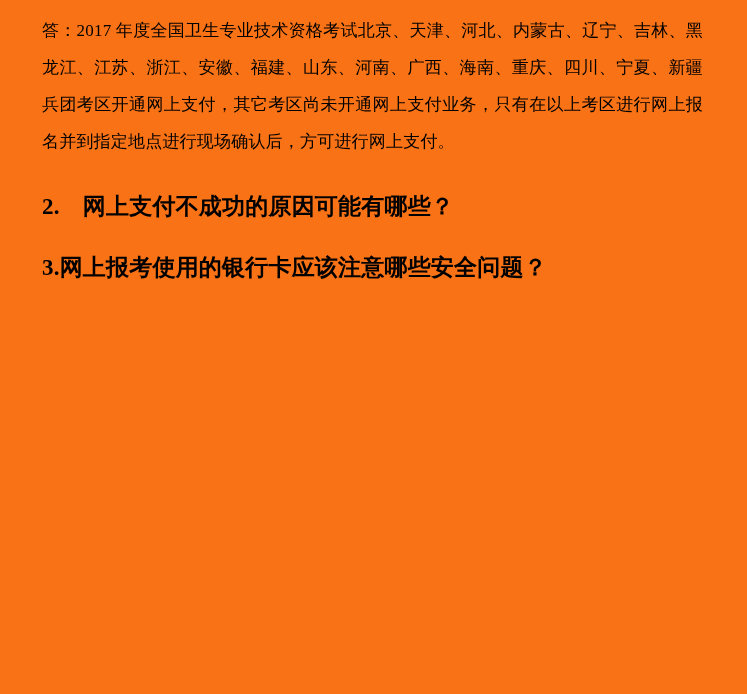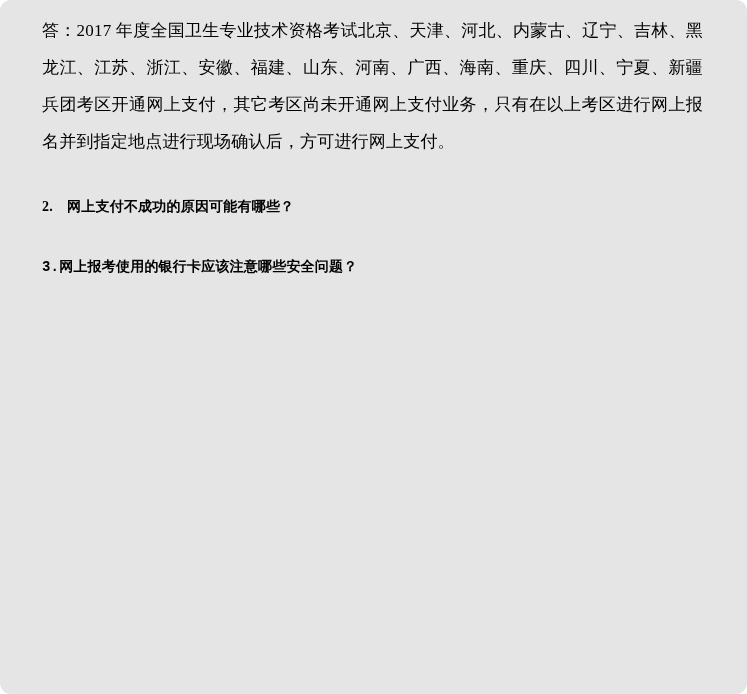--- a/index.html
+++ b/index.html
@@ -12,44 +12,42 @@
     height: 694px;
     font-family: "Liberation Serif", "DejaVu Serif", serif;
     color: #000000;
     overflow: hidden;
   }
   .page {
     box-sizing: border-box;
     width: 747px;
     height: 694px;
     padding: 8px 44px 0 42px;
-    background: #e5e5e5;
-    border-radius: 11px;
+    background: #f97316;
   }
   .para {
     font-size: 17px;
     line-height: 37px;
     text-align: justify;
     text-justify: inter-ideograph;
     margin: 0 0 8px 0;
     letter-spacing: 0.2px;
   }
   .para.first {
     margin-top: 4px;
   }
   .heading {
-    font-size: 14px;
+    font-size: 23px;
     line-height: 37px;
     font-weight: bold;
     margin: 14px 0 6px 0;
     letter-spacing: 0.2px;
   }
   .heading.tight {
     margin-top: 12px;
-    font-family: Liberation Mono, monospace;
   }
   .spacer-sm { height: 6px; }
   .spacer-md { height: 12px; }
 </style>
 </head>
 <body>
 
 <div class="page">
 
   <p class="para first">答：2017 年度全国卫生专业技术资格考试北京、天津、河北、内蒙古、辽宁、吉林、黑龙江、江苏、浙江、安徽、福建、山东、河南、广西、海南、重庆、四川、宁夏、新疆兵团考区开通网上支付，其它考区尚未开通网上支付业务，只有在以上考区进行网上报名并到指定地点进行现场确认后，方可进行网上支付。</p>

